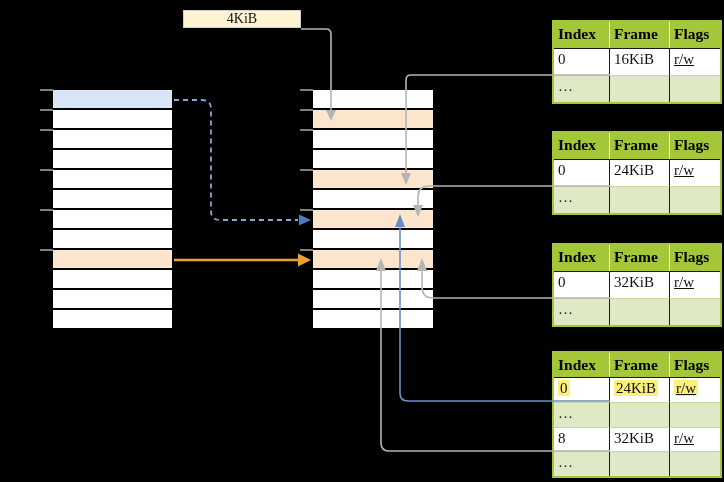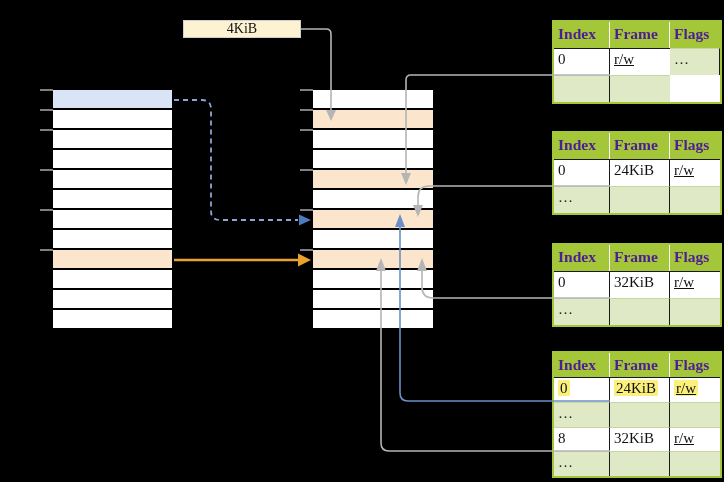--- a/index.html
+++ b/index.html
@@ -9,30 +9,30 @@
   
   .memcol{position:absolute;}
   .mrow{height:18px;border-bottom:2px solid #000;}
   .mrow:last-child{border-bottom:none;}
   .mrow.white{background:#ffffff;}
   .mrow.blue{background:var(--page-blue);}
   .mrow.orange{background:var(--frame-orange);}
   .tick{position:absolute;width:13px;height:2px;background:var(--tick-gray);}
 
   
-  #framesize{position:absolute;left:183px;top:20px;width:116px;height:16px;
+  #framesize{position:absolute;left:183px;top:10px;width:116px;height:16px;
     background:var(--label-cream);border:1px solid #cfcfcf;
     text-align:center;font-size:14px;line-height:16px;color:#111;}
 
   
   .pt{position:absolute;left:552px;width:170px;border:2px solid var(--border-green);
       display:grid;grid-template-columns:56px 60px 50px;box-sizing:border-box;
       background:#fff;font-size:15px;}
   .pt .cell{box-sizing:border-box;padding:2px 0 0 4px;overflow:hidden;white-space:nowrap;}
-  .pt .hcell{height:26px;background:var(--hdr-green);color:#4c1d95;font-weight:bold;
+  .pt .hcell{height:26px;background:var(--hdr-green);color:#000000;font-weight:bold;
       font-size:15.5px;border-right:1px solid #fff;padding-top:3px;}
   .pt .hcell:nth-child(3){border-right:none;}
   .pt .bcell{height:27px;background:#fff;border-right:1px solid #1a1a1a;
       border-top:1px solid #c9d6a4;color:#111;}
   .pt .bcell.last{border-right:none;text-decoration:underline;}
   .pt .bcell.alt{background:var(--alt-green);color:#222;}
   .pt.compact .hcell{height:24px;}
   .pt.compact .bcell{height:24.75px;}
   .hl{background:var(--hl-yellow);padding:0 2px;}
   .pt1{top:20px;} .pt2{top:131px;} .pt3{top:243px;} .pt4{top:351px;}
@@ -95,20 +95,21 @@
       <div class="tick" style="left: 300px; top: 249px;"></div>
     </div>
 
   <div id="framesize">4KiB</div>
 
   <div class="pt pt1">
       <div class="cell hcell">Index</div>
       <div class="cell hcell">Frame</div>
       <div class="cell hcell">Flags</div>
       <div class="cell bcell row1-cell r1" style="border-top: 1px solid rgb(26, 26, 26);">0</div>
+      <div class="cell bcell row1-cell r1" style="border-top: 1px solid rgb(26, 26, 26);">16KiB</div>
       <div class="cell bcell last row1-cell r1" style="border-top: 1px solid rgb(26, 26, 26);">r/w</div>
       <div class="cell bcell alt">…</div>
       <div class="cell bcell alt"></div>
       <div class="cell bcell last alt"></div>
     </div>
   <div class="pt pt2">
       <div class="cell hcell">Index</div>
       <div class="cell hcell">Frame</div>
       <div class="cell hcell">Flags</div>
       <div class="cell bcell row1-cell r1" style="border-top: 1px solid rgb(26, 26, 26);">0</div>

